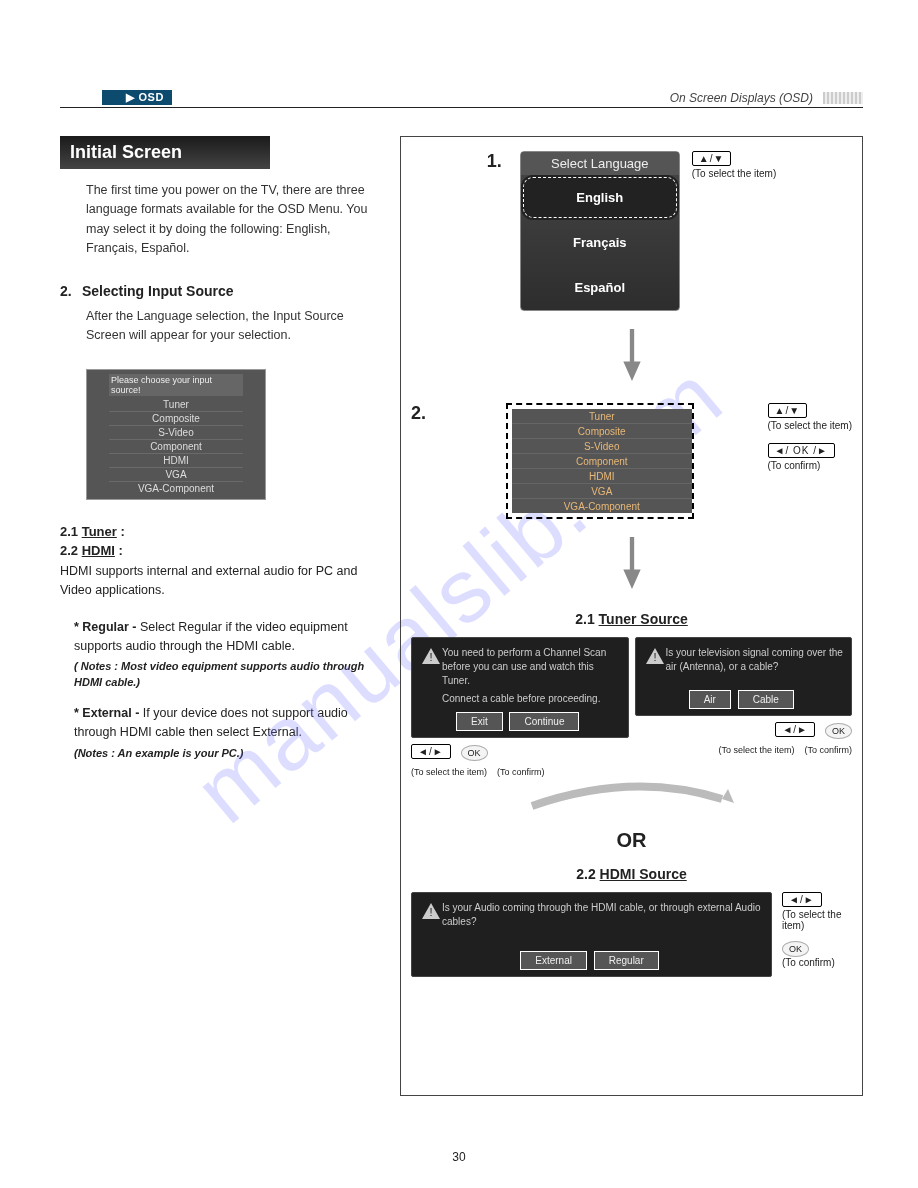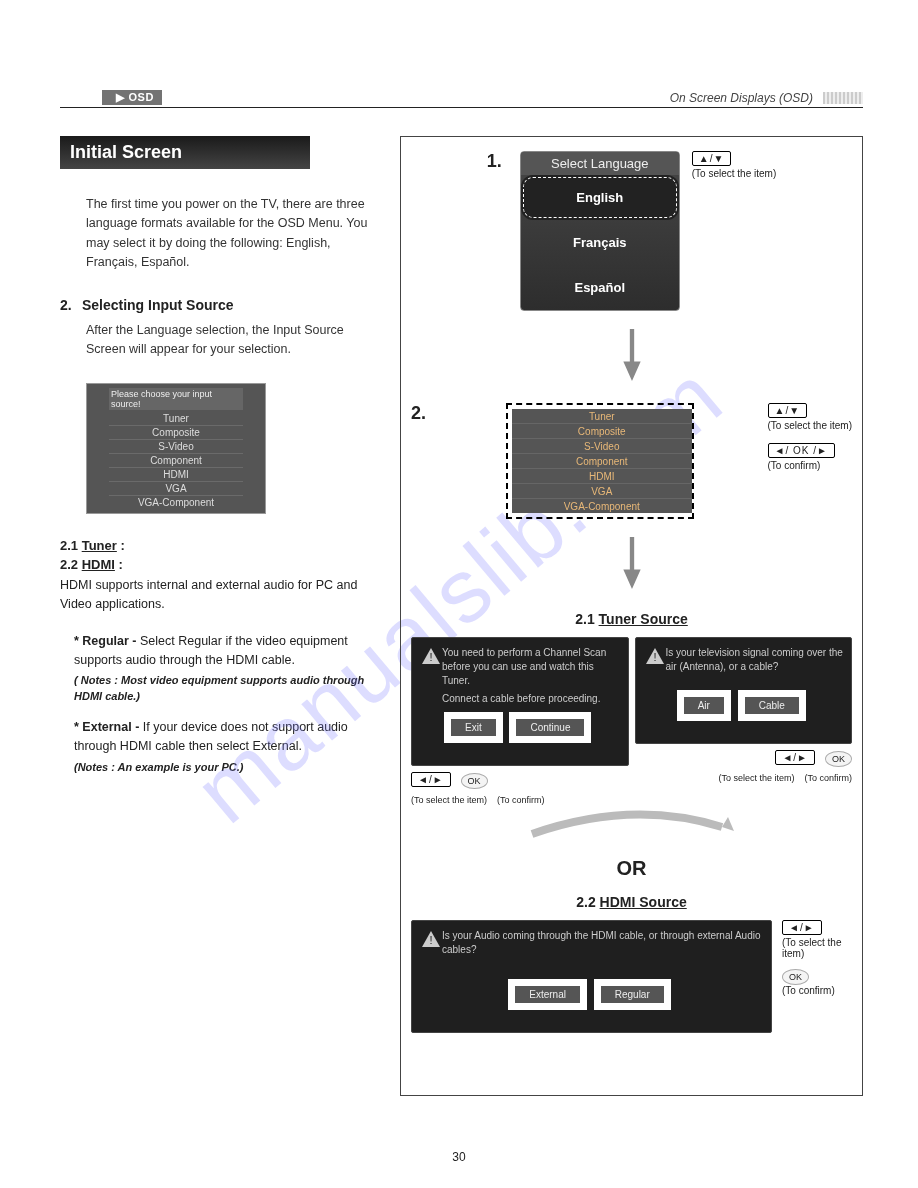--- a/index.html
+++ b/index.html
@@ -24,25 +24,25 @@
     letter-spacing: 2px;
   }
   .header-row {
     display: flex;
     align-items: center;
     border-bottom: 1.5px solid #222;
     padding-bottom: 2px;
     margin-bottom: 28px;
   }
   .hdr-tab {
-    background: #737373;
+    background: #0c4a6e;
     color: #fff;
     font-size: 11px;
     font-weight: bold;
-    padding: 1px 8px 1px 14px;
+    padding: 1px 8px 1px 24px;
     margin-left: 42px;
     letter-spacing: 0.5px;
   }
   .hdr-right {
     margin-left: auto;
     font-style: italic;
     font-size: 12px;
     color: #444;
     padding-right: 4px;
   }
@@ -62,22 +62,22 @@
     padding: 14px 10px 14px 10px;
     min-height: 960px;
     position: relative;
   }
   .banner {
     background: linear-gradient(180deg,#1a1a1a 0%,#444 100%);
     color: #fff;
     font-weight: bold;
     font-size: 18px;
     padding: 6px 10px;
-    width: 250px;
-    margin-bottom: 26px;
+    width: 210px;
+    margin-bottom: 12px;
   }
   .sec-h {
     font-weight: bold;
     font-size: 14px;
     margin-bottom: 8px;
   }
   .sec-num { display: inline-block; width: 18px; }
   .body-txt {
     font-size: 12.5px;
     line-height: 1.55;
@@ -150,21 +150,21 @@
   .sec-title-r u { text-decoration: underline; }
   .dark-shot {
     background:#1f1f1f; border:1px solid #444; color:#ccc;
     font-size:10px; padding:8px 8px 6px; position:relative;
     border-radius:2px;
   }
   .shot-row { display:flex; gap:6px; }
   .shot-col { flex:1; }
   .shot-btn {
     display:inline-block; background:#555; color:#eee; font-size:10px;
-    padding:3px 14px; margin:6px 4px 16px 0; border:7px solid #ffffff;
+    padding:3px 14px; margin:6px 4px 0 0; border:1px solid #ffffff;
   }
   .hint-row {
     display:flex; gap:10px; margin-top:6px; font-size:9px; align-items:center;
   }
   .curve-arrow {
     text-align:center; margin: 4px 0;
   }
   .or-lbl {
     text-align:center; font-weight:bold; font-size:20px; margin: 14px 0;
   }

